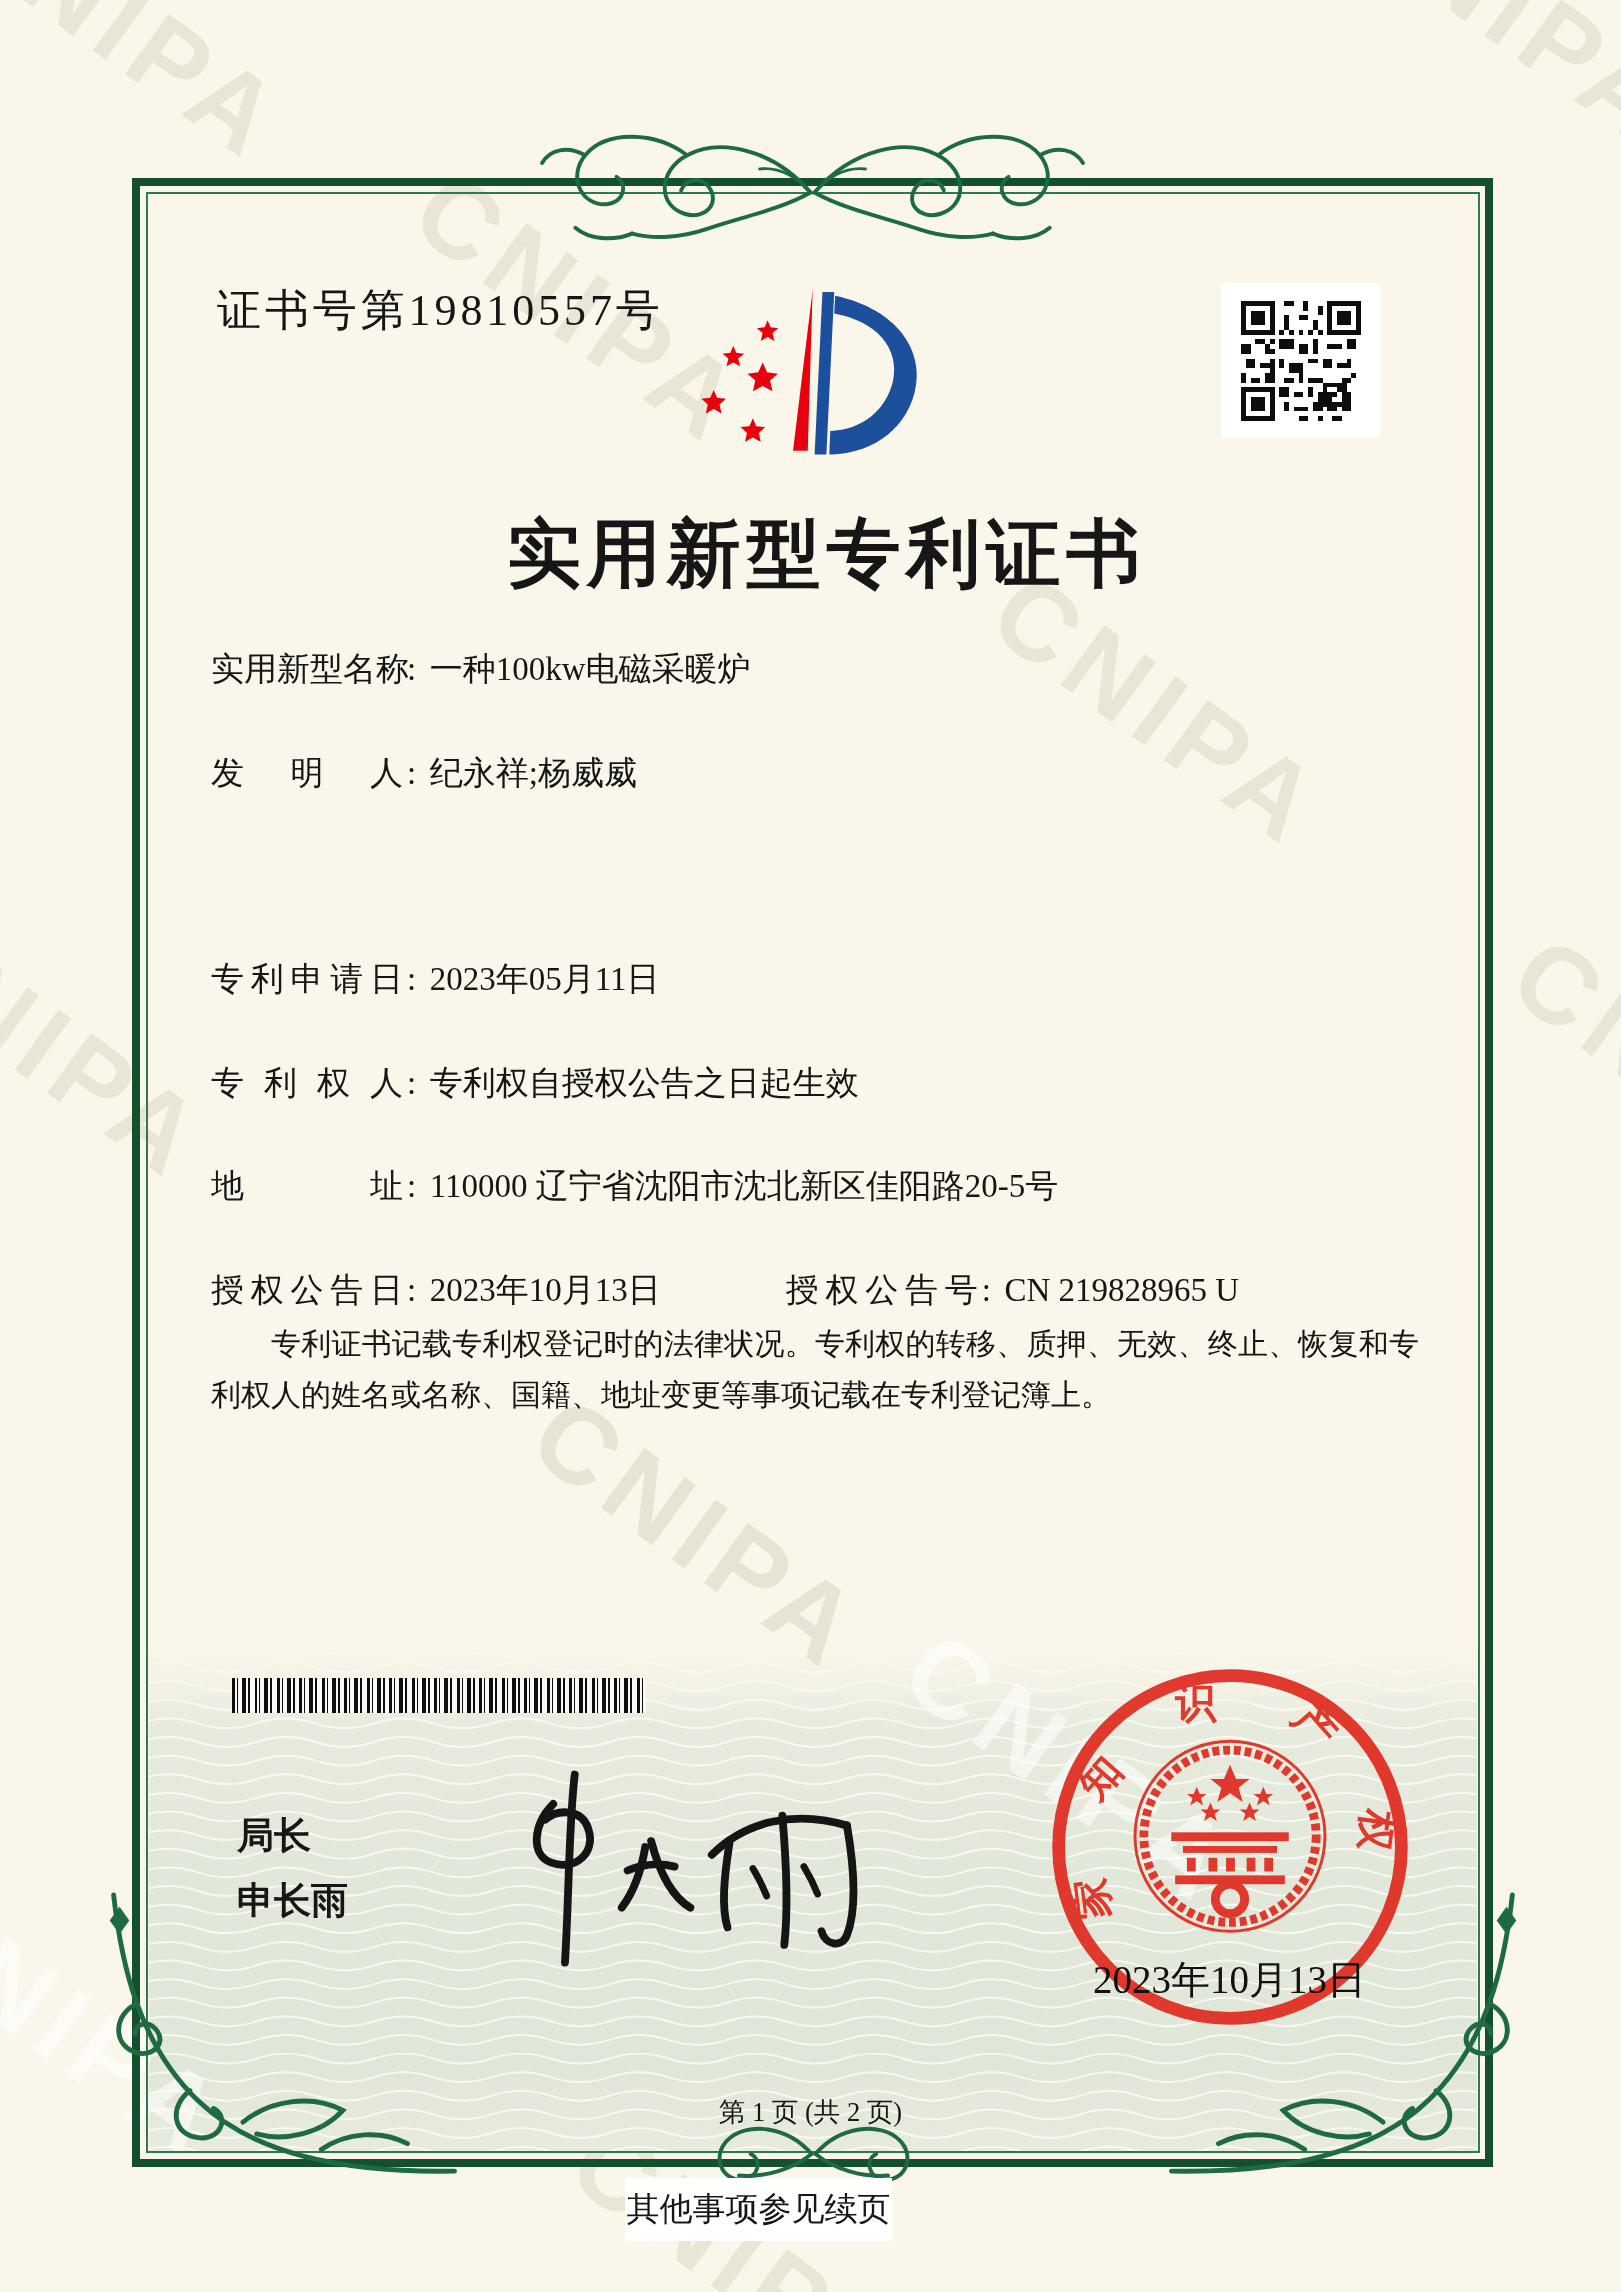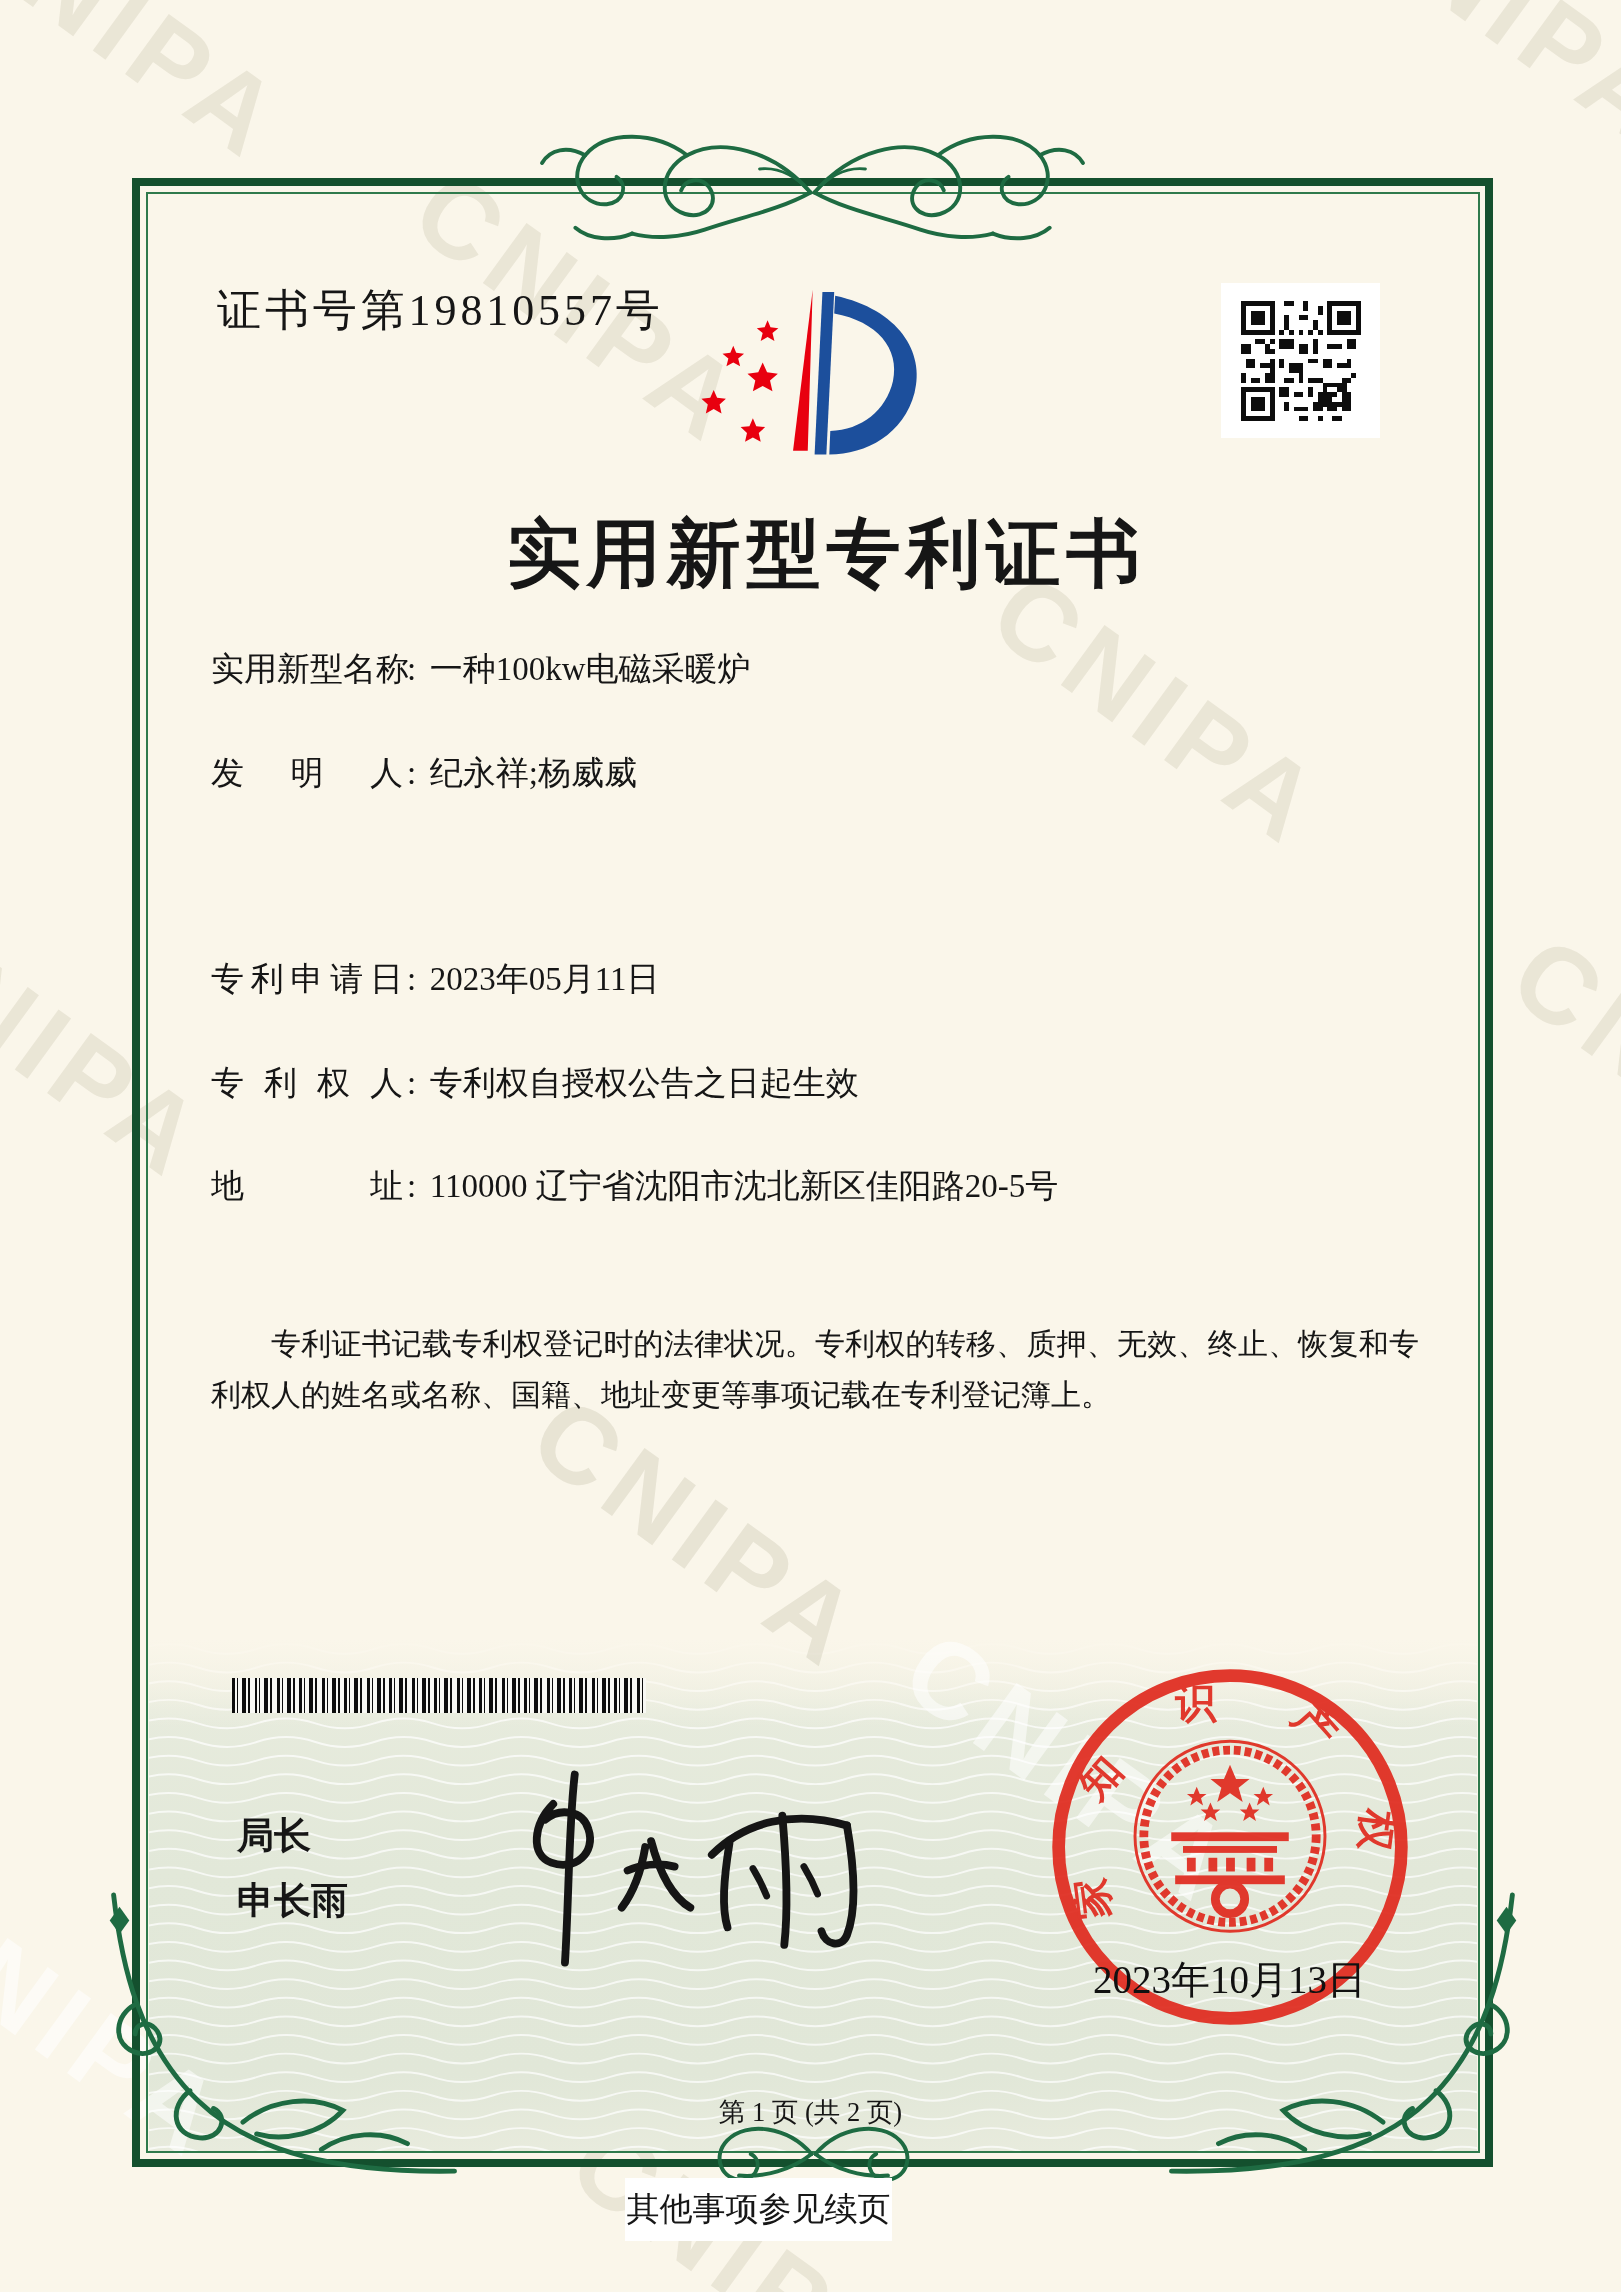--- a/index.html
+++ b/index.html
@@ -280,20 +280,23 @@
   </div>
   <div class="field-row" style="top:957px;">
     <span class="f-label">专利申请日</span><span class="f-colon">:</span><span class="f-value">2023年05月11日</span>
   </div>
   <div class="field-row" style="top:1061px;">
     <span class="f-label">专利权人</span><span class="f-colon">:</span><span class="f-value">专利权自授权公告之日起生效</span>
   </div>
   <div class="field-row" style="top:1164px;">
     <span class="f-label">地址</span><span class="f-colon">:</span><span class="f-value">110000 辽宁省沈阳市沈北新区佳阳路20-5号</span>
   </div>
+  <div class="field-row" style="top:1268px;">
+    <span class="f-label">授权公告日</span><span class="f-colon">:</span><span class="f-value">2023年10月13日</span><span class="f-label2">授权公告号</span><span class="f-colon">:</span><span class="f-value">CN 219828965 U</span>
+  </div>
 
   <div class="legal">
     <p>专利证书记载专利权登记时的法律状况。专利权的转移、质押、无效、终止、恢复和专利权人的姓名或名称、国籍、地址变更等事项记载在专利登记簿上。</p>
   </div>
 
   <div class="barcode"></div>
 
   <div class="signer-title">局长</div>
   <div class="signer-name">申长雨</div>
 

